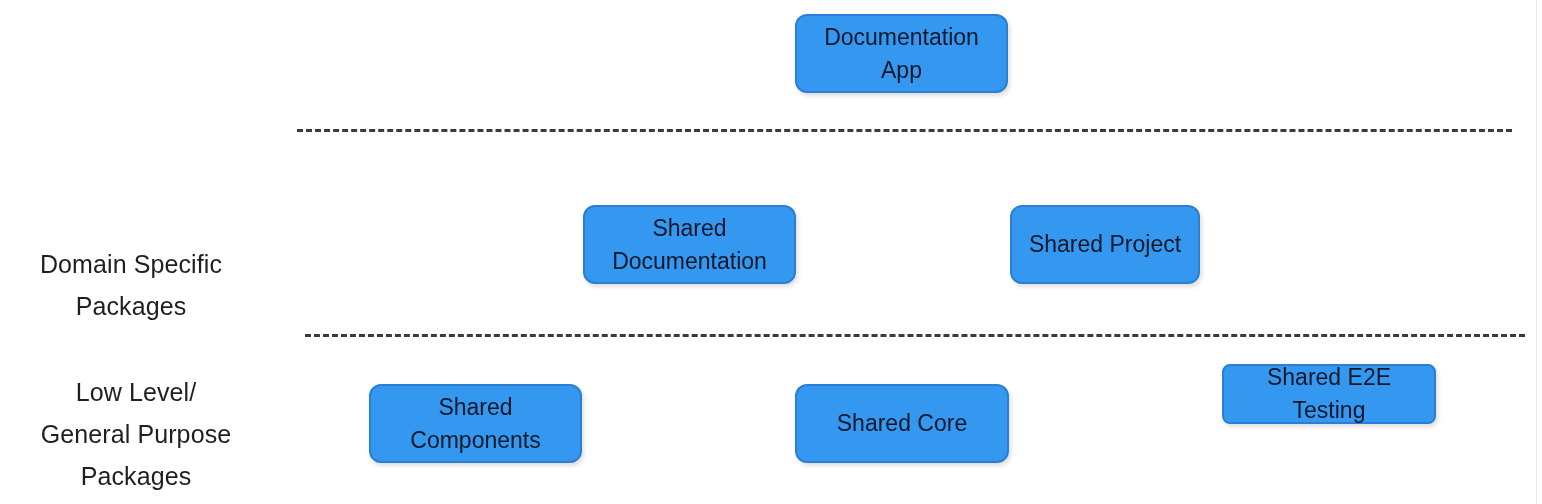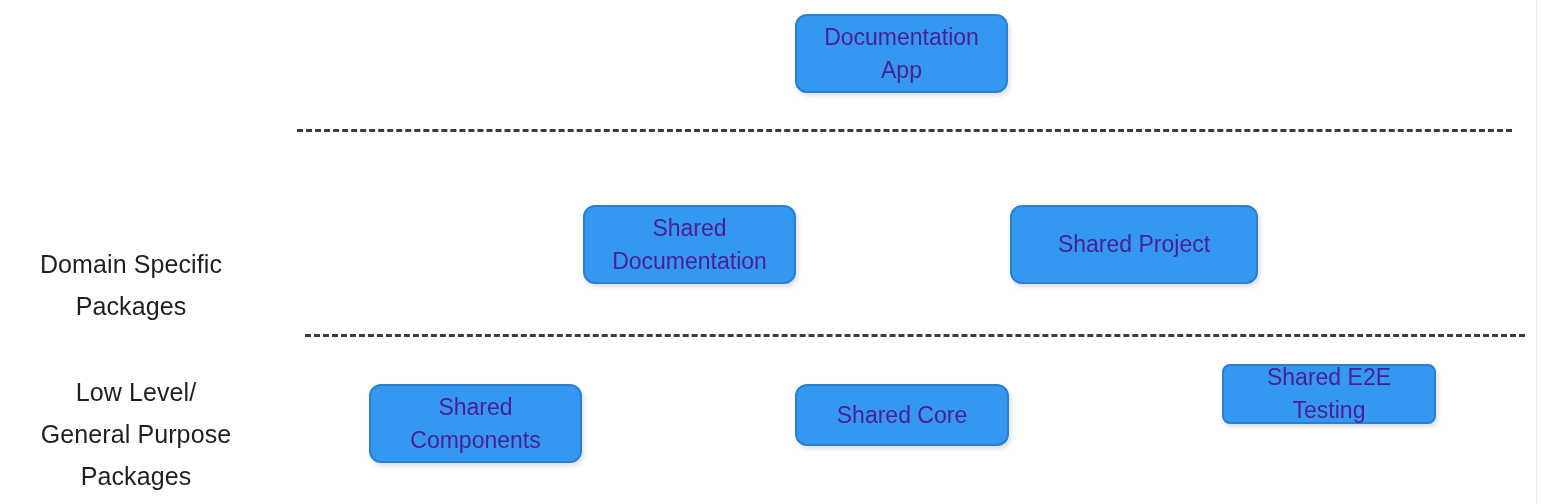--- a/index.html
+++ b/index.html
@@ -52,21 +52,21 @@
   .node {
     position: absolute;
     box-sizing: border-box;
     background: #3498f0;
     border: 2px solid #2a7fd4;
     border-radius: 12px;
     display: flex;
     align-items: center;
     justify-content: center;
     text-align: center;
-    color: #4c1d95;
+    color: #0f172a;
     font-size: 23px;
     line-height: 33px;
     white-space: pre-line;
     box-shadow: 2px 3px 4px rgba(0,0,0,0.13);
     padding: 0 6px;
   }
 </style>
 </head>
 <body>
 
@@ -77,31 +77,31 @@
 App</div>
 
   <div class="divider" style="left:297px; top:129px; width:1215px;"></div>
 
   <div class="tier-label" style="left:0px; top:203px; width:262px;margin-top:40px;">Domain Specific
 Packages</div>
 
   <div class="node" style="left:583px; top:205px; width:213px; height:79px;">Shared
 Documentation</div>
 
-  <div class="node" style="left:1010px; top:205px; width:248px; height:79px;">Shared Project</div>
+  <div class="node" style="left:1010px; top:205px; width:190px; height:79px;">Shared Project</div>
 
   <div class="divider" style="left:305px; top:334px; width:1220px;"></div>
 
   <div class="tier-label" style="left:0px; top:371px; width:272px;">Low Level/
 General Purpose
 Packages</div>
 
   <div class="node" style="left:369px; top:384px; width:213px; height:79px;">Shared
 Components</div>
 
-  <div class="node" style="left:795px; top:384px; width:214px; height:62px;">Shared Core</div>
+  <div class="node" style="left:795px; top:384px; width:214px; height:79px;">Shared Core</div>
 
   <div class="node" style="left:1222px; top:364px; width:214px; height:60px;border-radius:8px;">Shared E2E
 Testing</div>
 
   <div class="page-edge" style="left:1536px;"></div>
 
 </div>
 
 </body></html>

